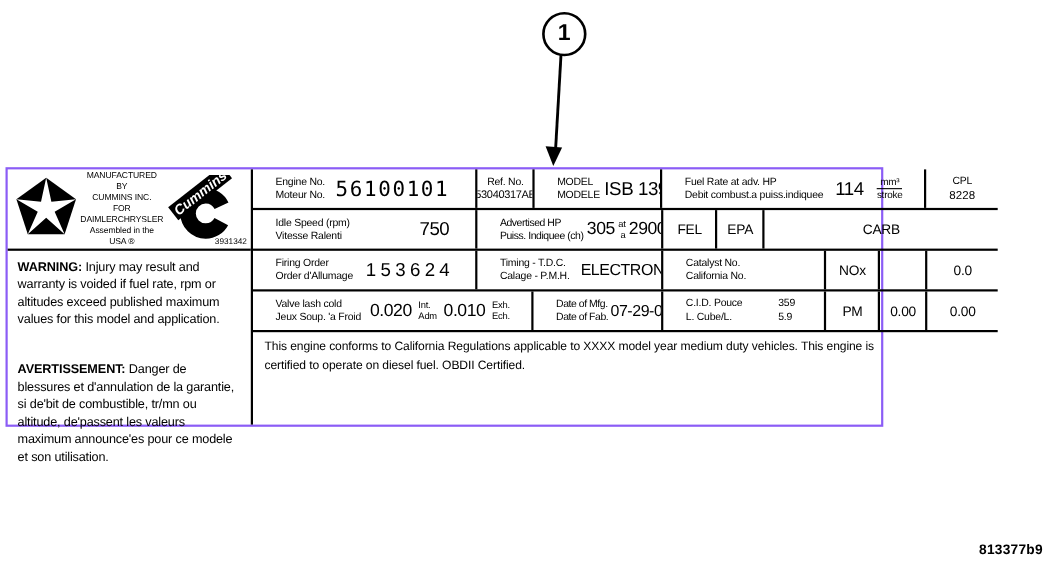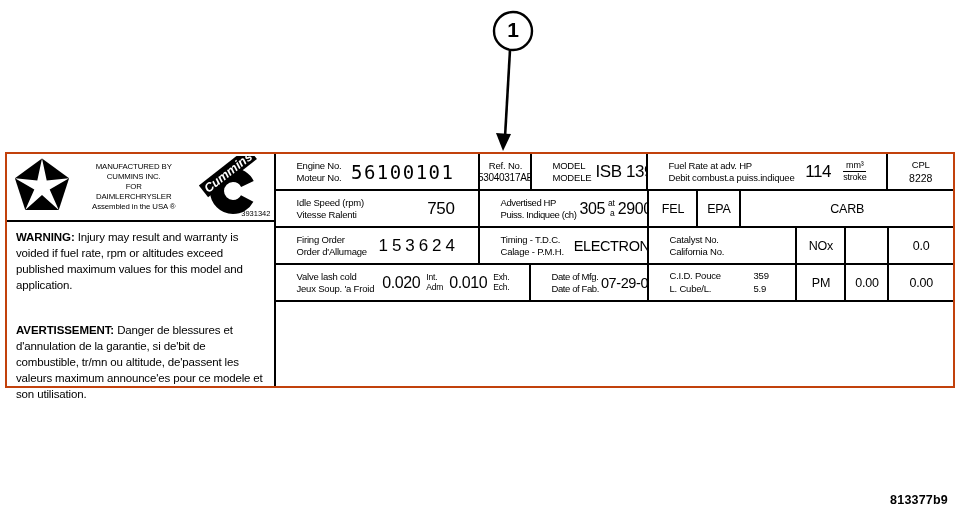--- a/index.html
+++ b/index.html
@@ -5,22 +5,22 @@
   html,body{margin:0;padding:0;background:#fff;}
   .canvas{position:relative;width:960px;height:517px;background:#fff;color:#000;
           font-family:"Liberation Sans",sans-serif;overflow:hidden;}
 
   
   .callout-svg{position:absolute;left:0;top:0;}
   .callout-num{position:absolute;left:495px;top:18px;width:36px;text-align:center;
                font-size:21px;font-weight:bold;}
 
   
-  .plate{position:absolute;left:5px;top:152px;width:950px;height:236px;
-         border:2px solid #c2410c;box-sizing:border-box;display:flex;}
+  .plate{position:absolute;left:5px;top:152px;width:798px;height:236px;
+         border:2px solid #8b5cf6;box-sizing:border-box;display:flex;}
 
   
   .left{width:290px;border-right:2px solid #000;box-sizing:border-box;
         display:flex;flex-direction:column;}
   .logo-cell{height:74px;border-bottom:2px solid #000;box-sizing:border-box;
              display:flex;align-items:center;position:relative;padding:2px 4px;}
   .mfg-text{flex:1;text-align:center;font-size:7.8px;line-height:1.3;letter-spacing:-0.1px;}
   .cummins-part{position:absolute;right:4px;bottom:2px;font-size:7.5px;}
   .warn-cell{flex:1;padding:8px 9px;box-sizing:border-box;}
   .warn-p{font-size:11.5px;line-height:1.38;letter-spacing:-0.15px;}
@@ -227,18 +227,23 @@
             <span>359</span>
             <span>L. Cube/L.</span>
             <span>5.9</span>
           </div>
         </div>
         <div class="cell ctr v12" style="width:49px">PM</div>
         <div class="cell ctr v12" style="width:43px">0.00</div>
         <div class="cell end ctr v12">0.00</div>
       </div>
 
+      <div class="grow last">
+        <div class="cell end conf-cell">
+          <div class="conf">This engine conforms to California Regulations applicable to XXXX model year medium duty vehicles. This engine is certified to operate on diesel fuel. OBDII Certified.</div>
+        </div>
+      </div>
 
     </div>
   </div>
 
   <div class="footer-code">813377b9</div>
 </div>
 
 </body></html>

